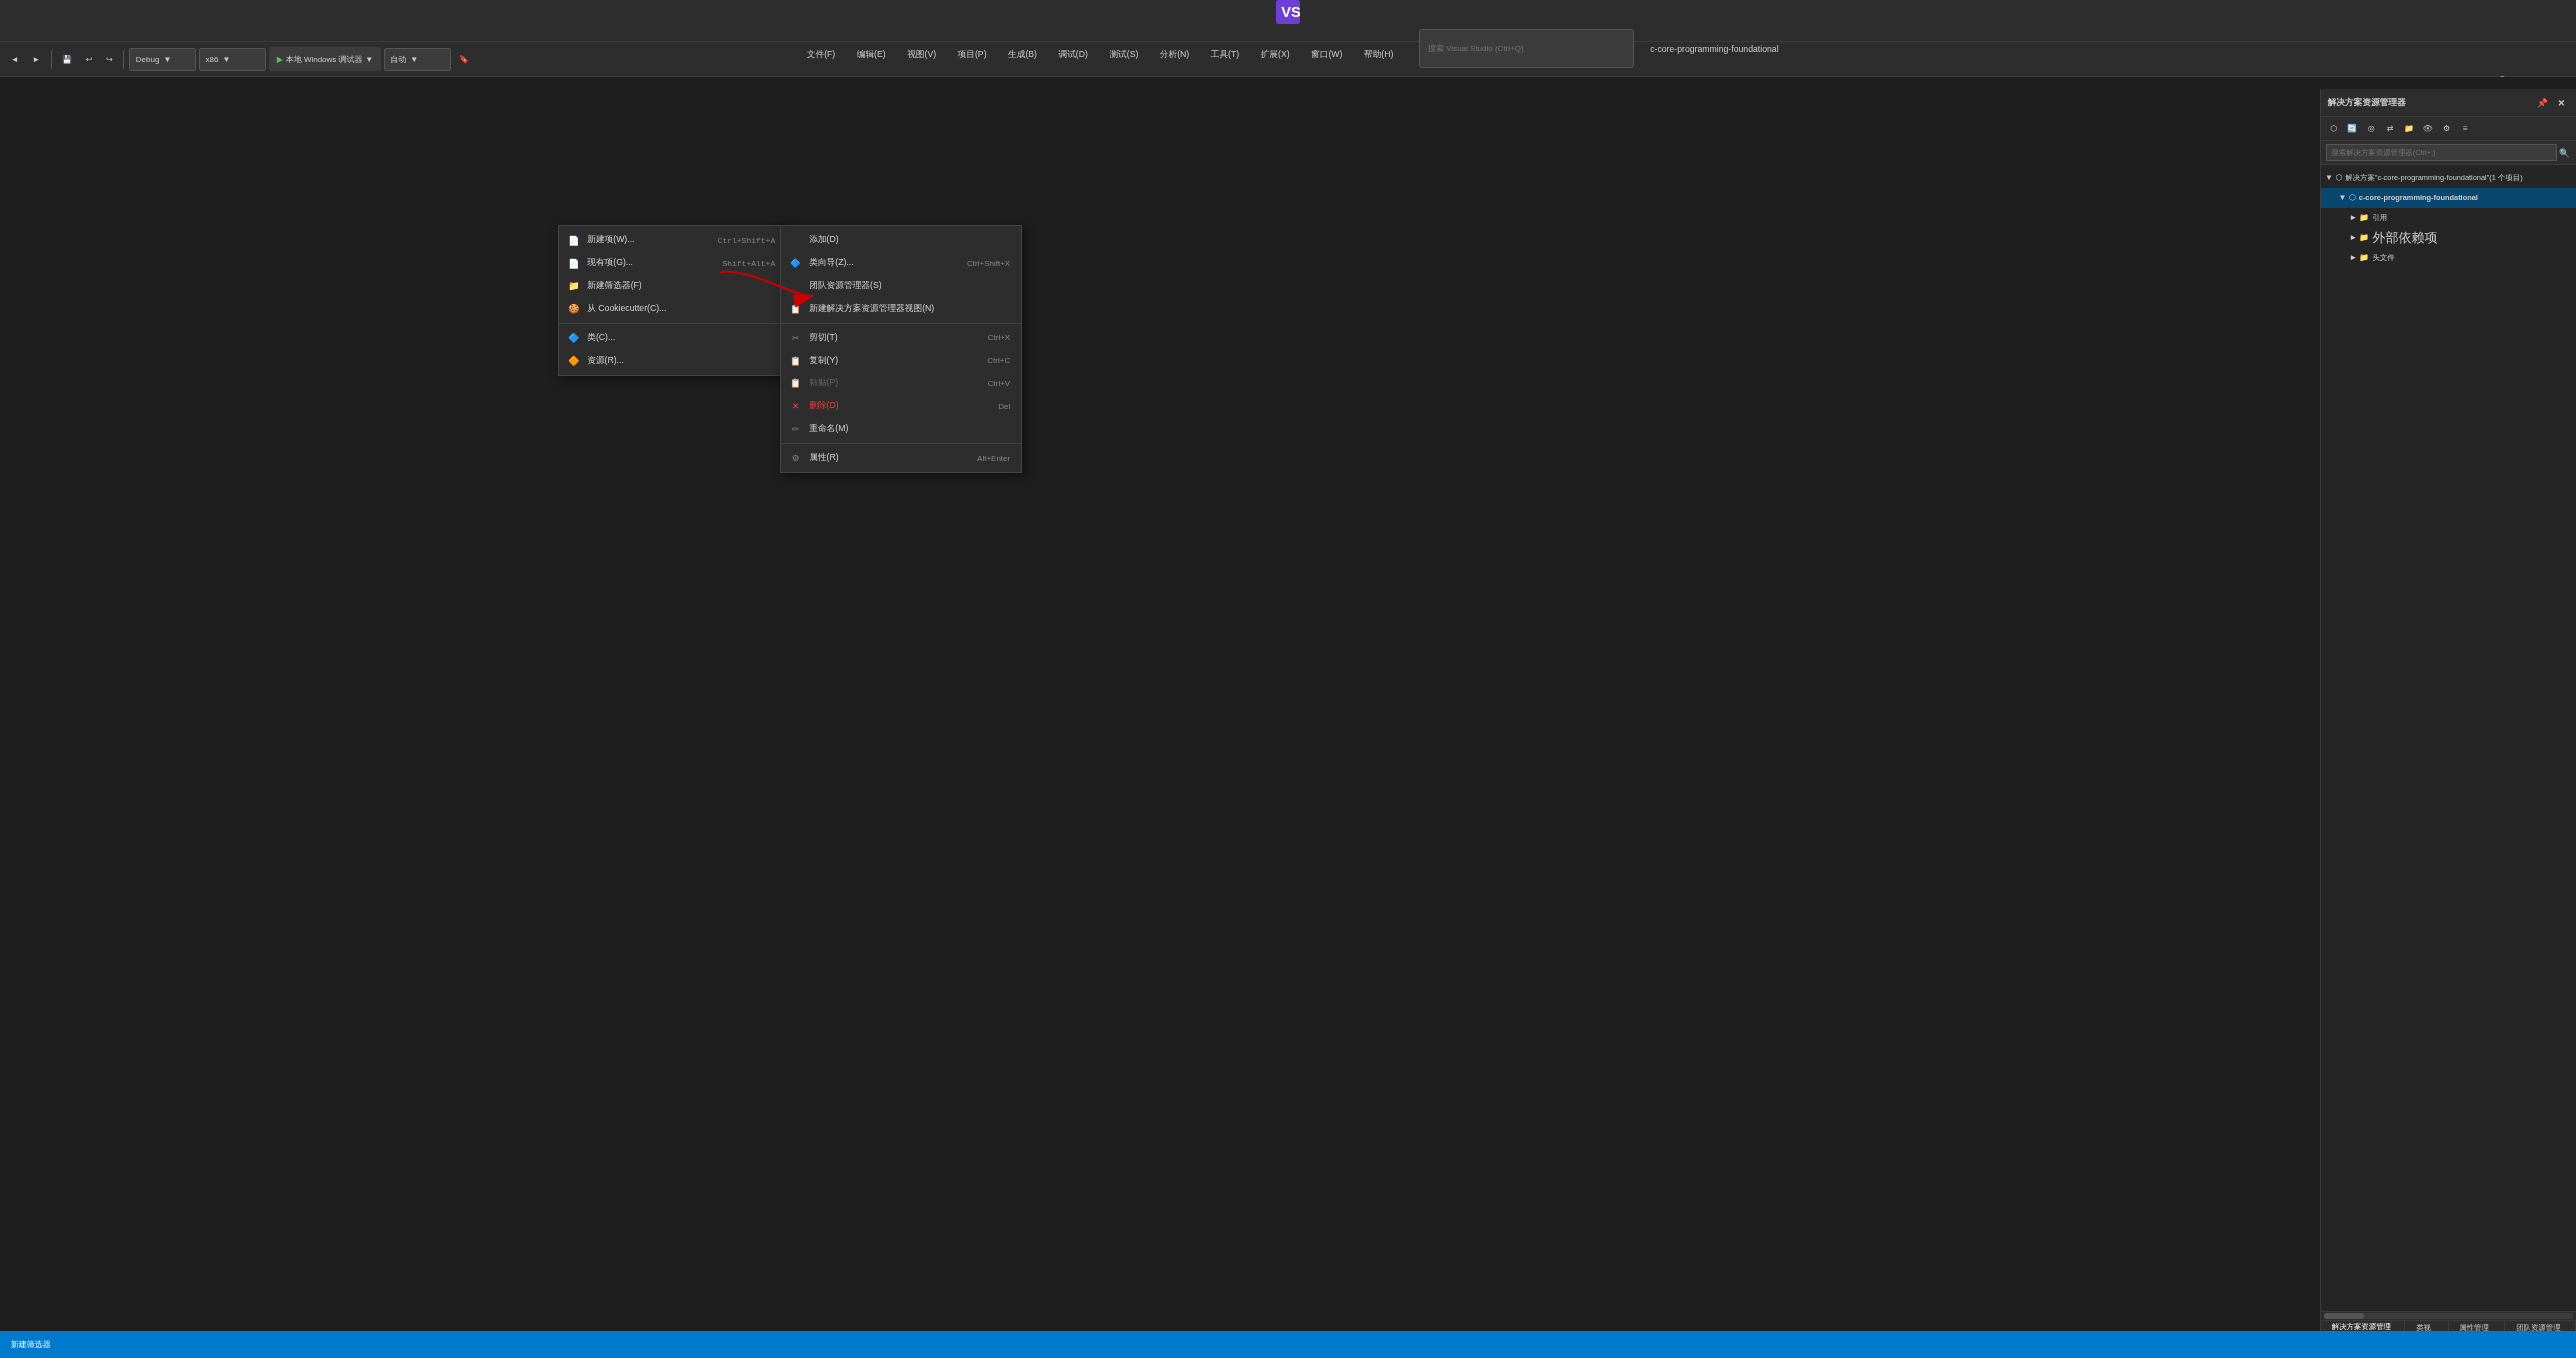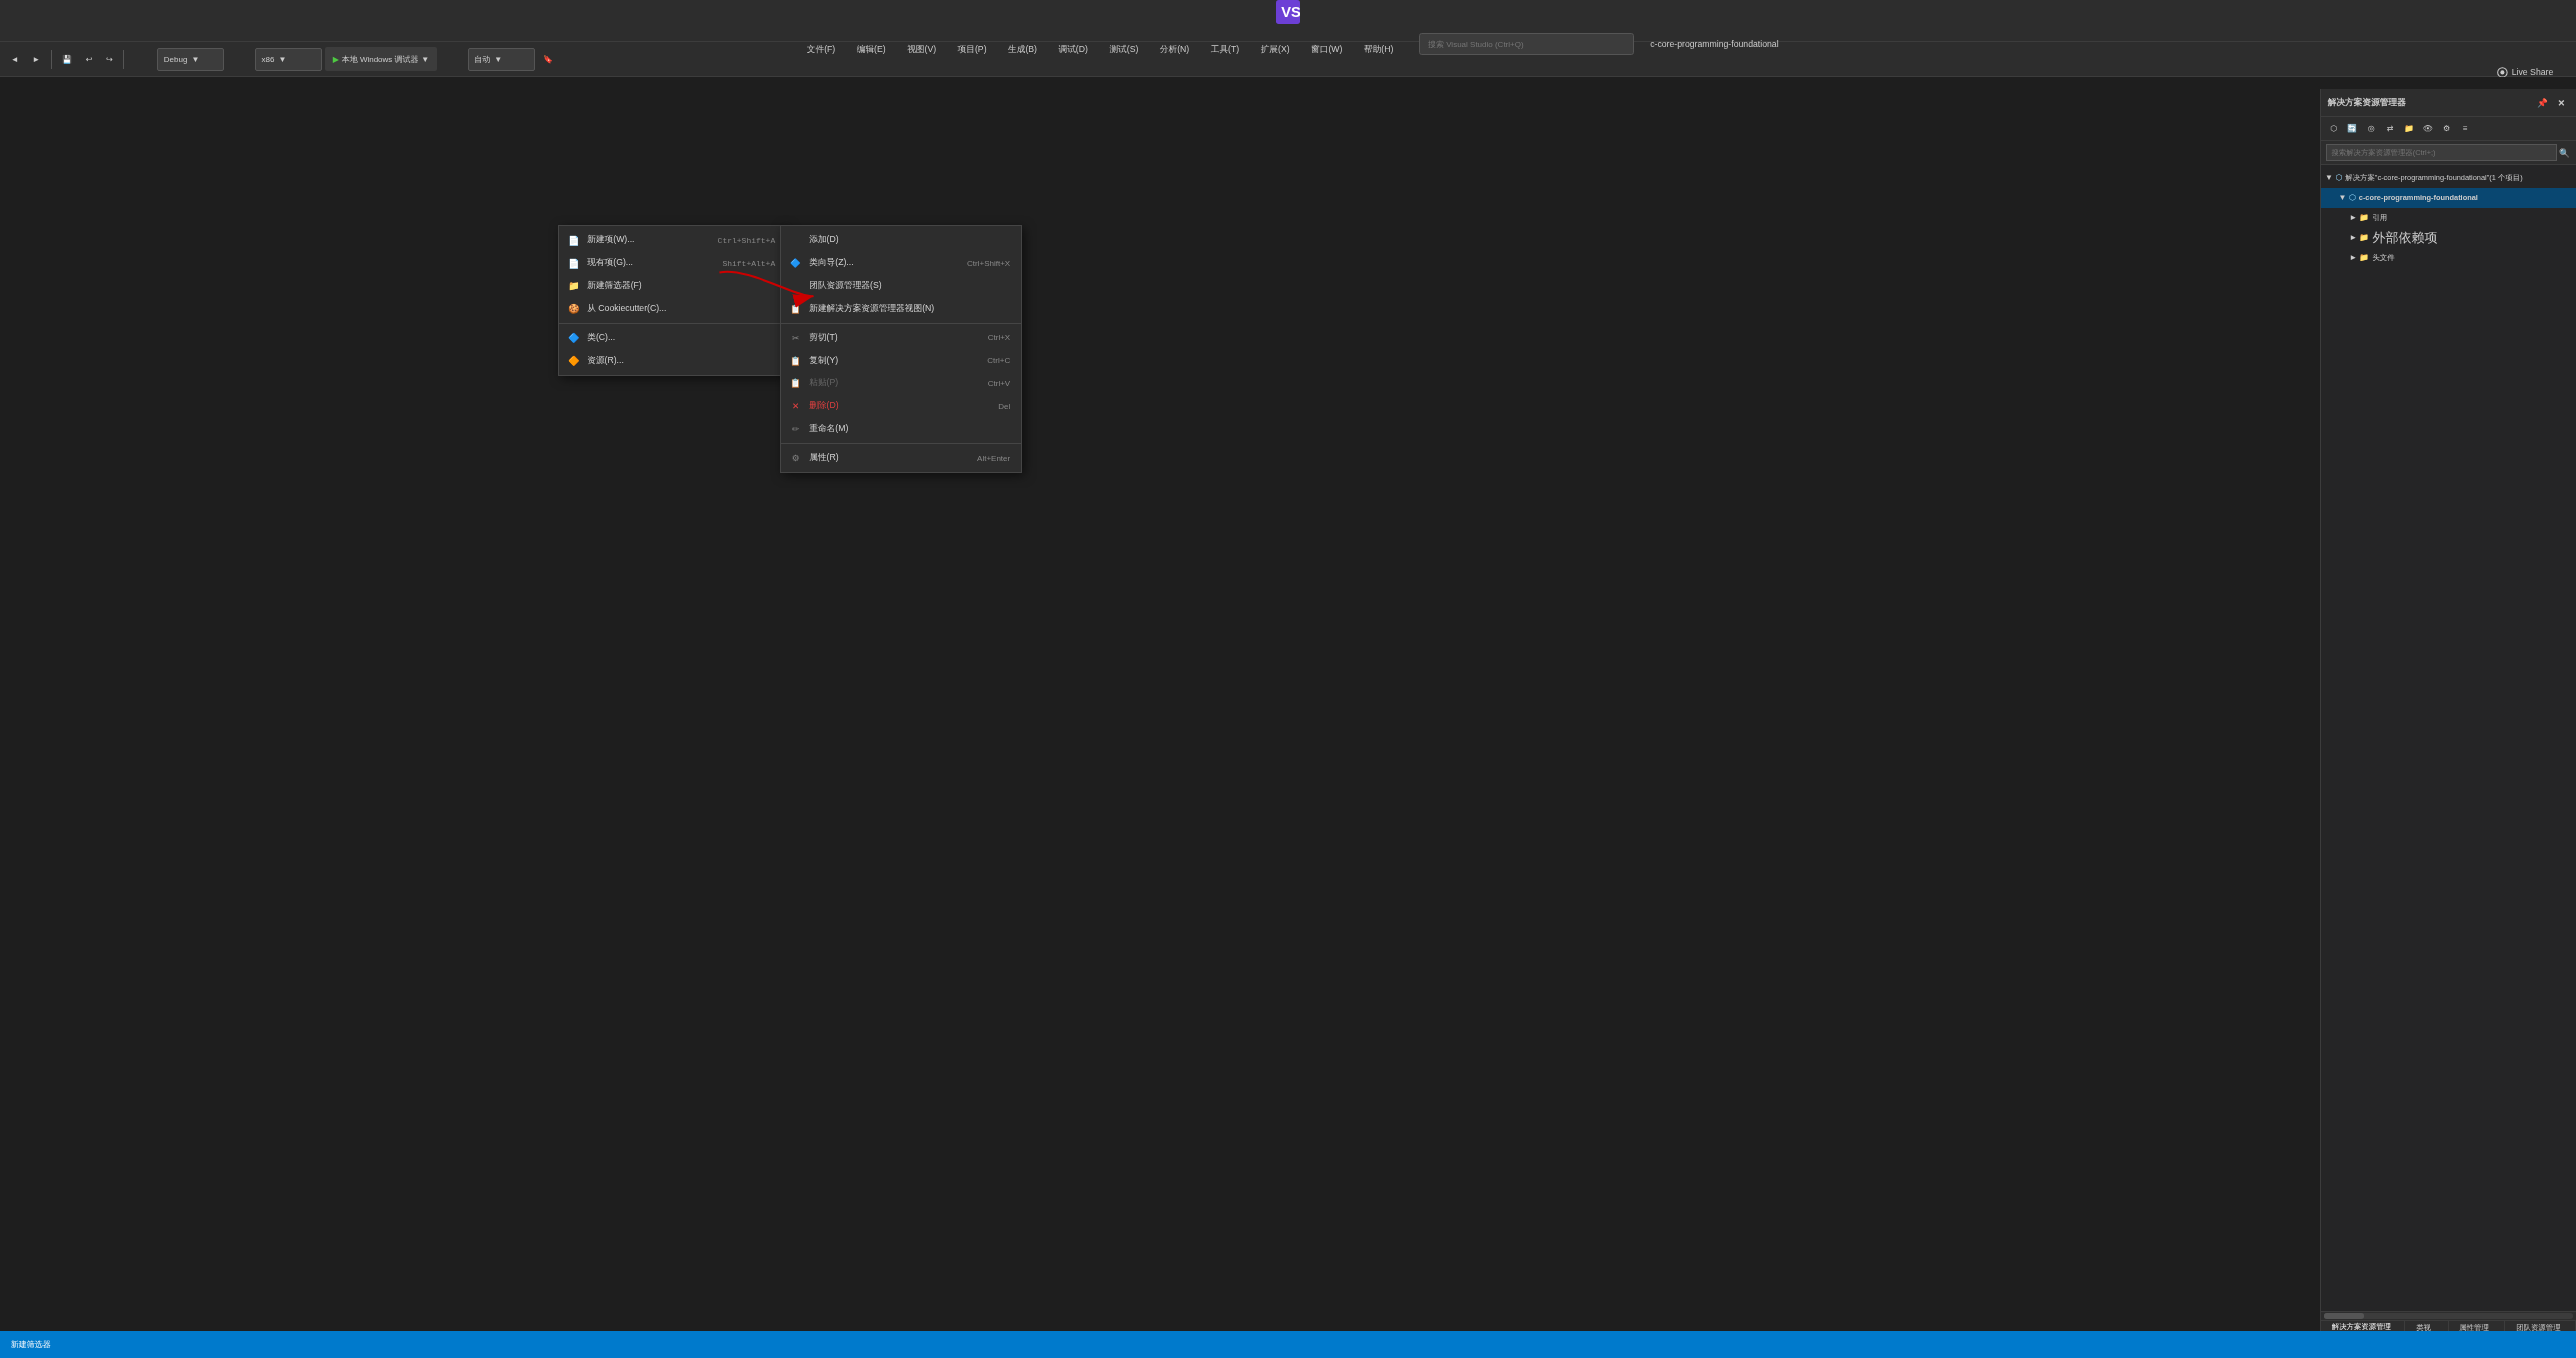--- a/index.html
+++ b/index.html
@@ -47,21 +47,21 @@
       margin-top: 12px;
     }
     .search-box {
       background: #3c3c3c;
       border: 0.7px solid #555;
       border-radius: 2.7px;
       padding: 2.7px 8px;
       color: #cccccc;
       font-size: 8px;
       width: 215px;
-      height: 22px;
+      height: 39px;
     }
     .title-text {
       color: #cccccc;
       font-size: 8.7px;
       margin-left: 13.5px;
     }
     .window-controls {
       display: flex;
       gap: 0;
       margin-left: auto;
@@ -110,21 +110,20 @@
       background: #3c3c3c;
       border: 0.7px solid #555;
       border-radius: 2px;
       padding: 1.3px 5.4px;
       color: #cccccc;
       font-size: 8px;
       height: 23px;
       min-width: 67px;
       cursor: pointer;
       gap: 4px;
-      margin-left: 28px;
     }
     .live-share-btn {
       margin-left: auto;
       display: flex;
       align-items: center;
       gap: 4px;
       color: #cccccc;
       font-size: 8.7px;
       cursor: pointer;
       padding: 2.7px 6.7px;

